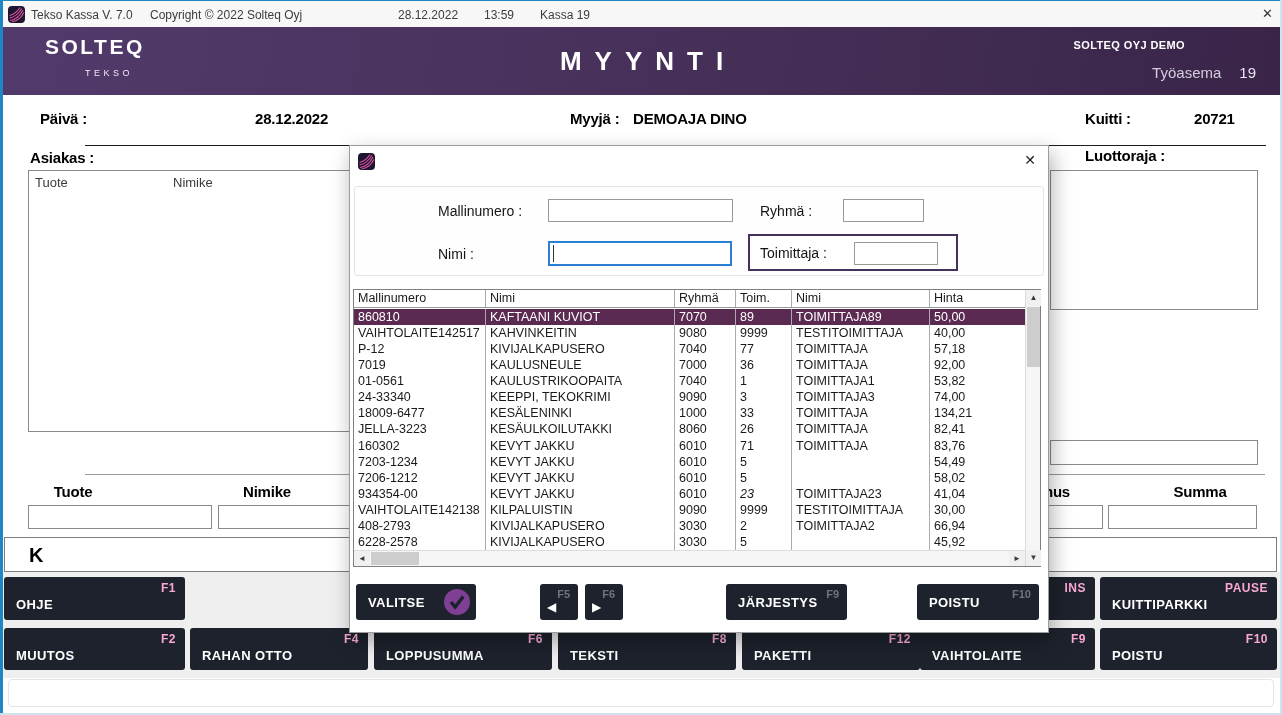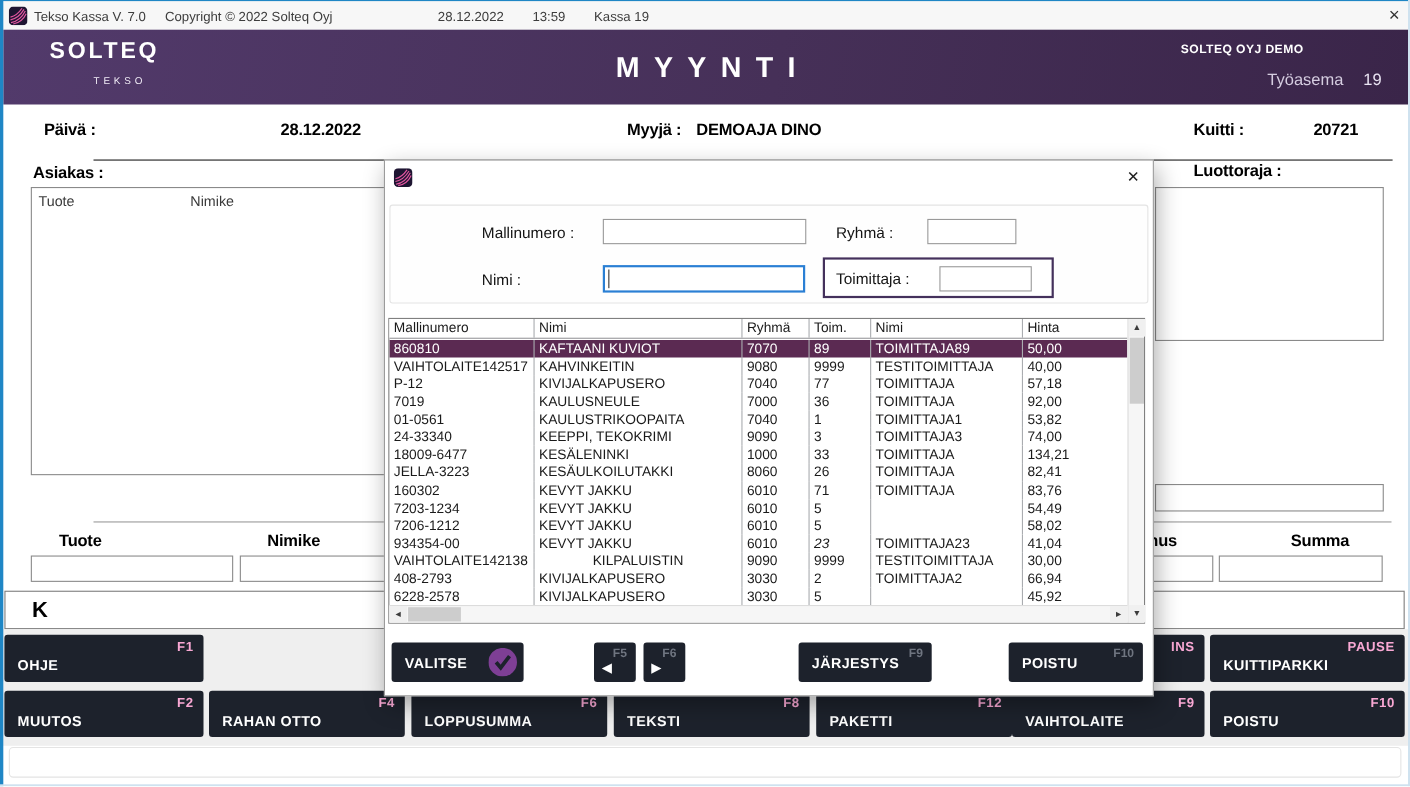--- a/index.html
+++ b/index.html
@@ -327,21 +327,21 @@
           <div class="trow" style="height: 16.07px;">
             <div class="tc" style="width: 132px;">934354-00</div>
             <div class="tc" style="width: 189px;">KEVYT JAKKU</div>
             <div class="tc" style="width: 61px;">6010</div>
             <div class="tc r" style="width: 56px; font-style: italic;">23</div>
             <div class="tc" style="width: 138px;">TOIMITTAJA23</div>
             <div class="tc r" style="width: 95px;">41,04</div>
           </div>
           <div class="trow" style="height: 16.07px;">
             <div class="tc" style="width: 132px;">VAIHTOLAITE142138</div>
-            <div class="tc" style="width: 189px; text-align: center;">KILPALUISTIN</div>
+            <div class="tc" style="width: 189px;">KILPALUISTIN</div>
             <div class="tc" style="width: 61px;">9090</div>
             <div class="tc r" style="width: 56px;">9999</div>
             <div class="tc" style="width: 138px;">TESTITOIMITTAJA</div>
             <div class="tc r" style="width: 95px;">30,00</div>
           </div>
           <div class="trow" style="height: 16.07px;">
             <div class="tc" style="width: 132px;">408-2793</div>
             <div class="tc" style="width: 189px;">KIVIJALKAPUSERO</div>
             <div class="tc" style="width: 61px;">3030</div>
             <div class="tc r" style="width: 56px;">2</div>

